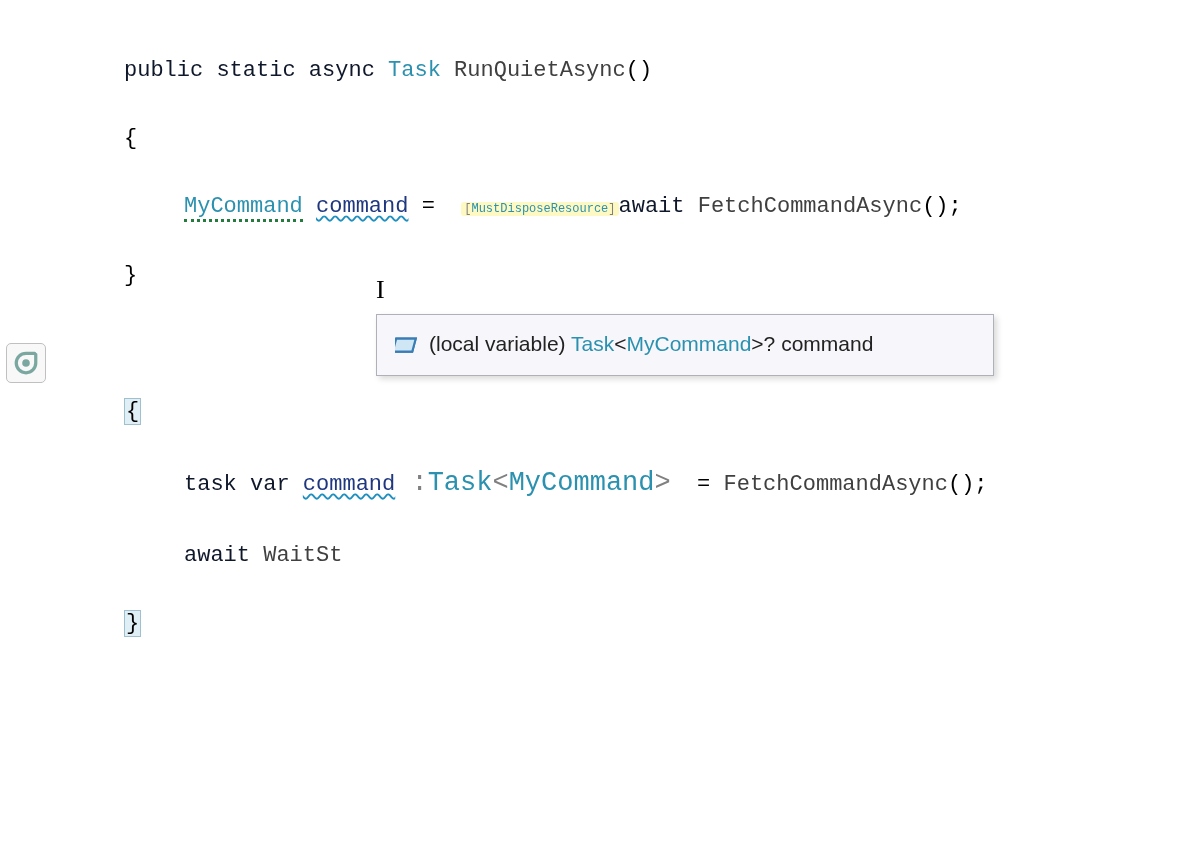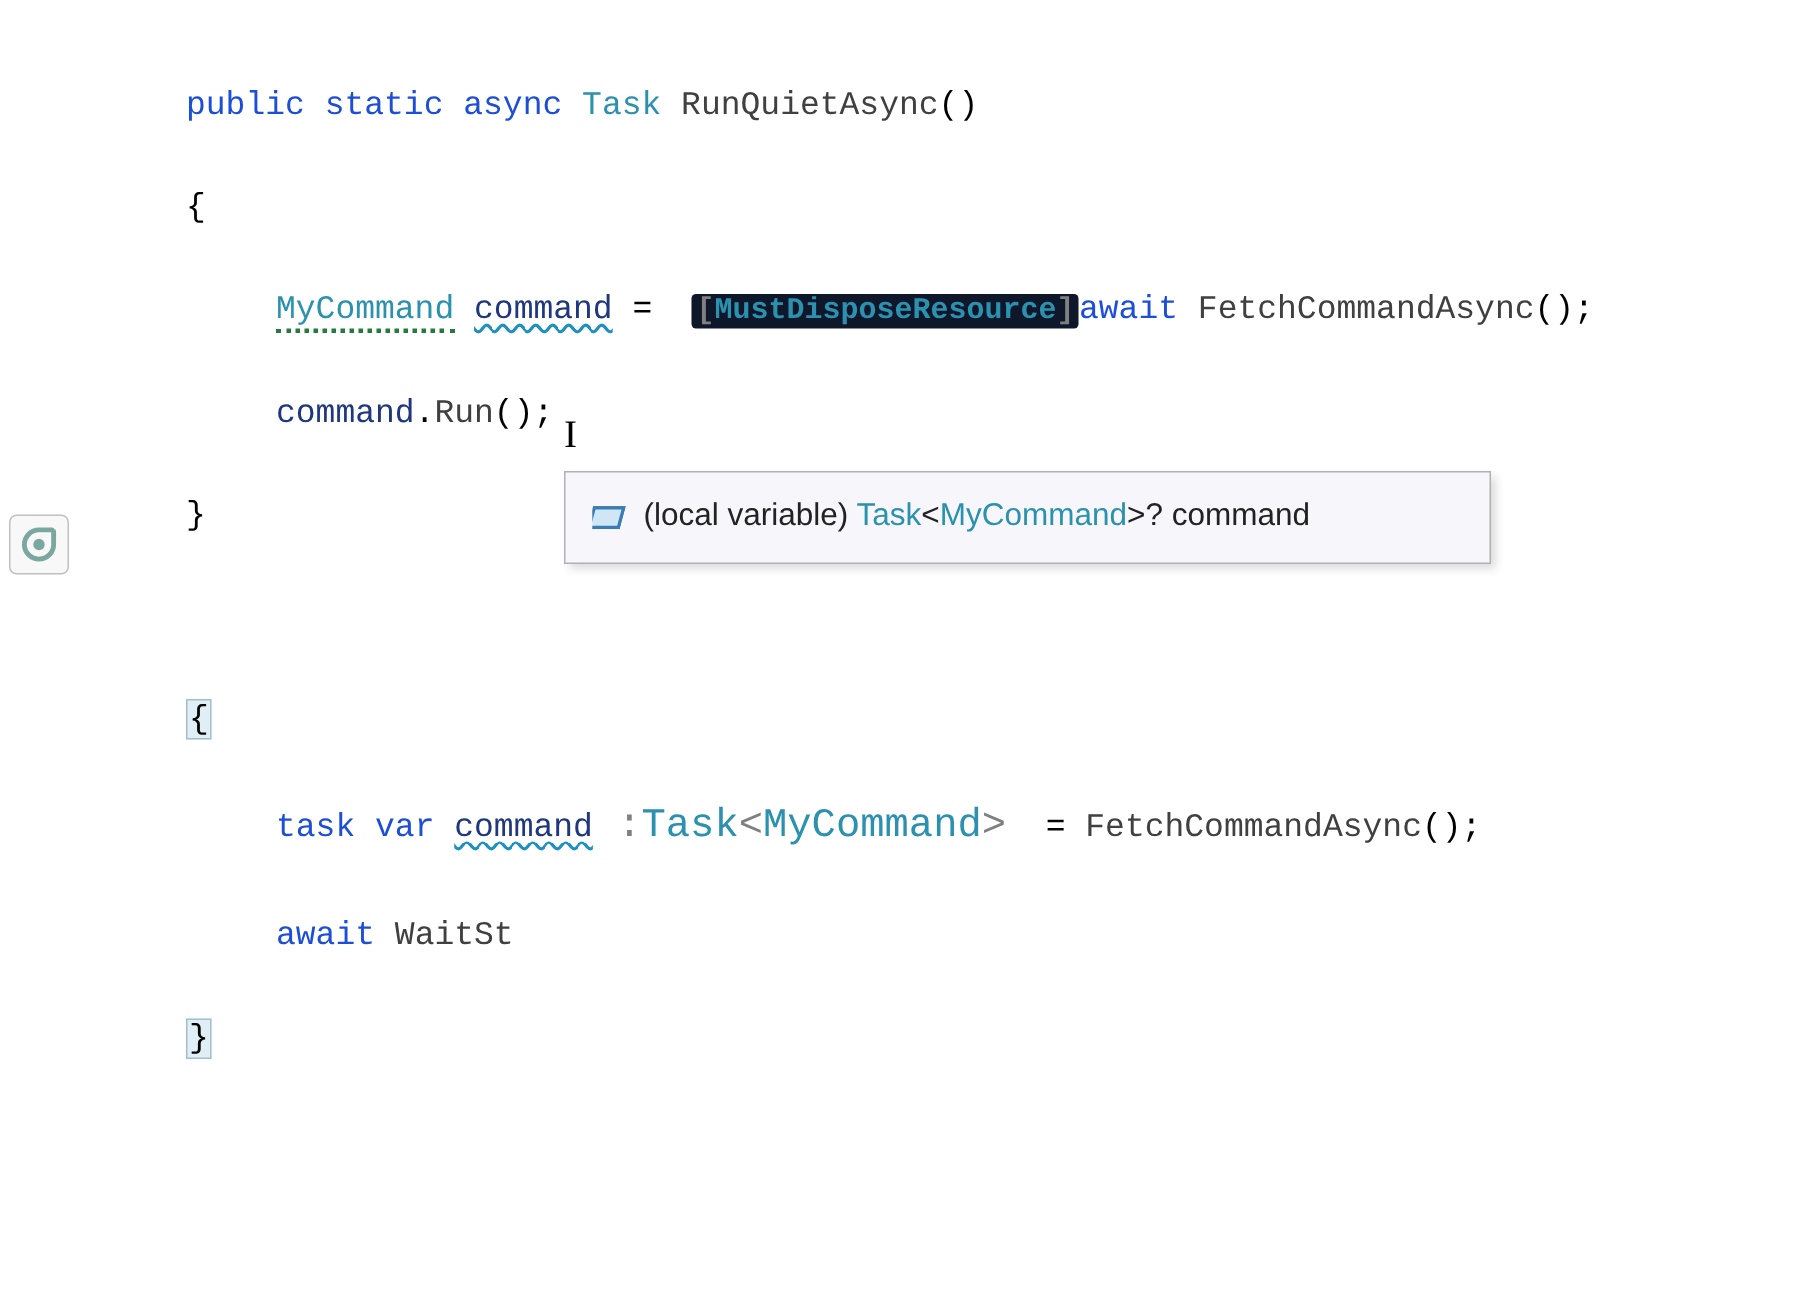--- a/index.html
+++ b/index.html
@@ -13,28 +13,28 @@
     width: 1200px;
     height: 860px;
     position: relative;
   }
   .editor {
     position: absolute;
     left: 0;
     top: 20px;
     white-space: pre;
   }
-  .kw { color: #1d4ed8; }
+  .kw { color: #0f172a; }
   .type { color: #2b91af; }
   .method { color: #404040; }
   .ident { color: #1f377f; }
   .punc { color: #000000; }
   .type-hint { color: #808080; font-size: 27px; }
   .type-hint .ht { color: #2b91af; }
-  .attr-hint { color: #808080; background: #0f172a; padding: 0 3px; border-radius: 3px; font-size: 20px; font-weight: bold; }
+  .attr-hint { color: #808080; background: #fef9c3; padding: 0 3px; border-radius: 3px; font-size: 12px; }
   .attr-hint .ht { color: #2b91af; }
   .squiggle-warn {
     text-decoration-line: underline;
     text-decoration-style: wavy;
     text-decoration-color: #1e90c0;
     text-decoration-thickness: 2px;
     text-underline-offset: 3px;
   }
   .dotted-green {
     border-bottom: 3px dotted #257a3e;
@@ -90,21 +90,20 @@
     pointer-events: none;
   }
 </style>
 </head>
 <body>
 
 <div class="editor">
 <div class="indent1"><span class="kw">public</span> <span class="kw">static</span> <span class="kw">async</span> <span class="type">Task</span> <span class="method">RunQuietAsync</span><span class="punc">()</span></div>
 <div class="indent1"><span class="punc">{</span></div>
 <div class="indent2"><span class="type dotted-green">MyCommand</span> <span class="ident squiggle-warn">command</span> <span class="punc">=</span>  <span class="attr-hint">[<span class="ht">MustDisposeResource</span>]</span><span class="kw">await</span> <span class="method">FetchCommandAsync</span><span class="punc">();</span></div>
-<div class="indent2"><span class="ident">command</span><span class="punc">.</span><span class="method">Run</span><span class="punc">();</span></div>
 <div class="indent1"><span class="punc">}</span></div>
 <div class="indent1">&nbsp;</div>
 <div class="indent1"><span class="punc box-brace">{</span></div>
 <div class="indent2"><span class="kw">task</span> <span class="kw">var</span> <span class="ident squiggle-warn">command</span><span class="type-hint"><span> :</span><span class="ht">Task</span><span>&lt;</span><span class="ht">MyCommand</span><span>&gt;</span></span>  <span class="punc">=</span> <span class="method">FetchCommandAsync</span><span class="punc">();</span></div>
 <div class="indent2"><span class="kw">await</span> <span class="method">WaitSt</span></div>
 <div class="indent1"><span class="punc box-brace">}</span></div>
 <div class="indent1">&nbsp;</div>
 
 
 

